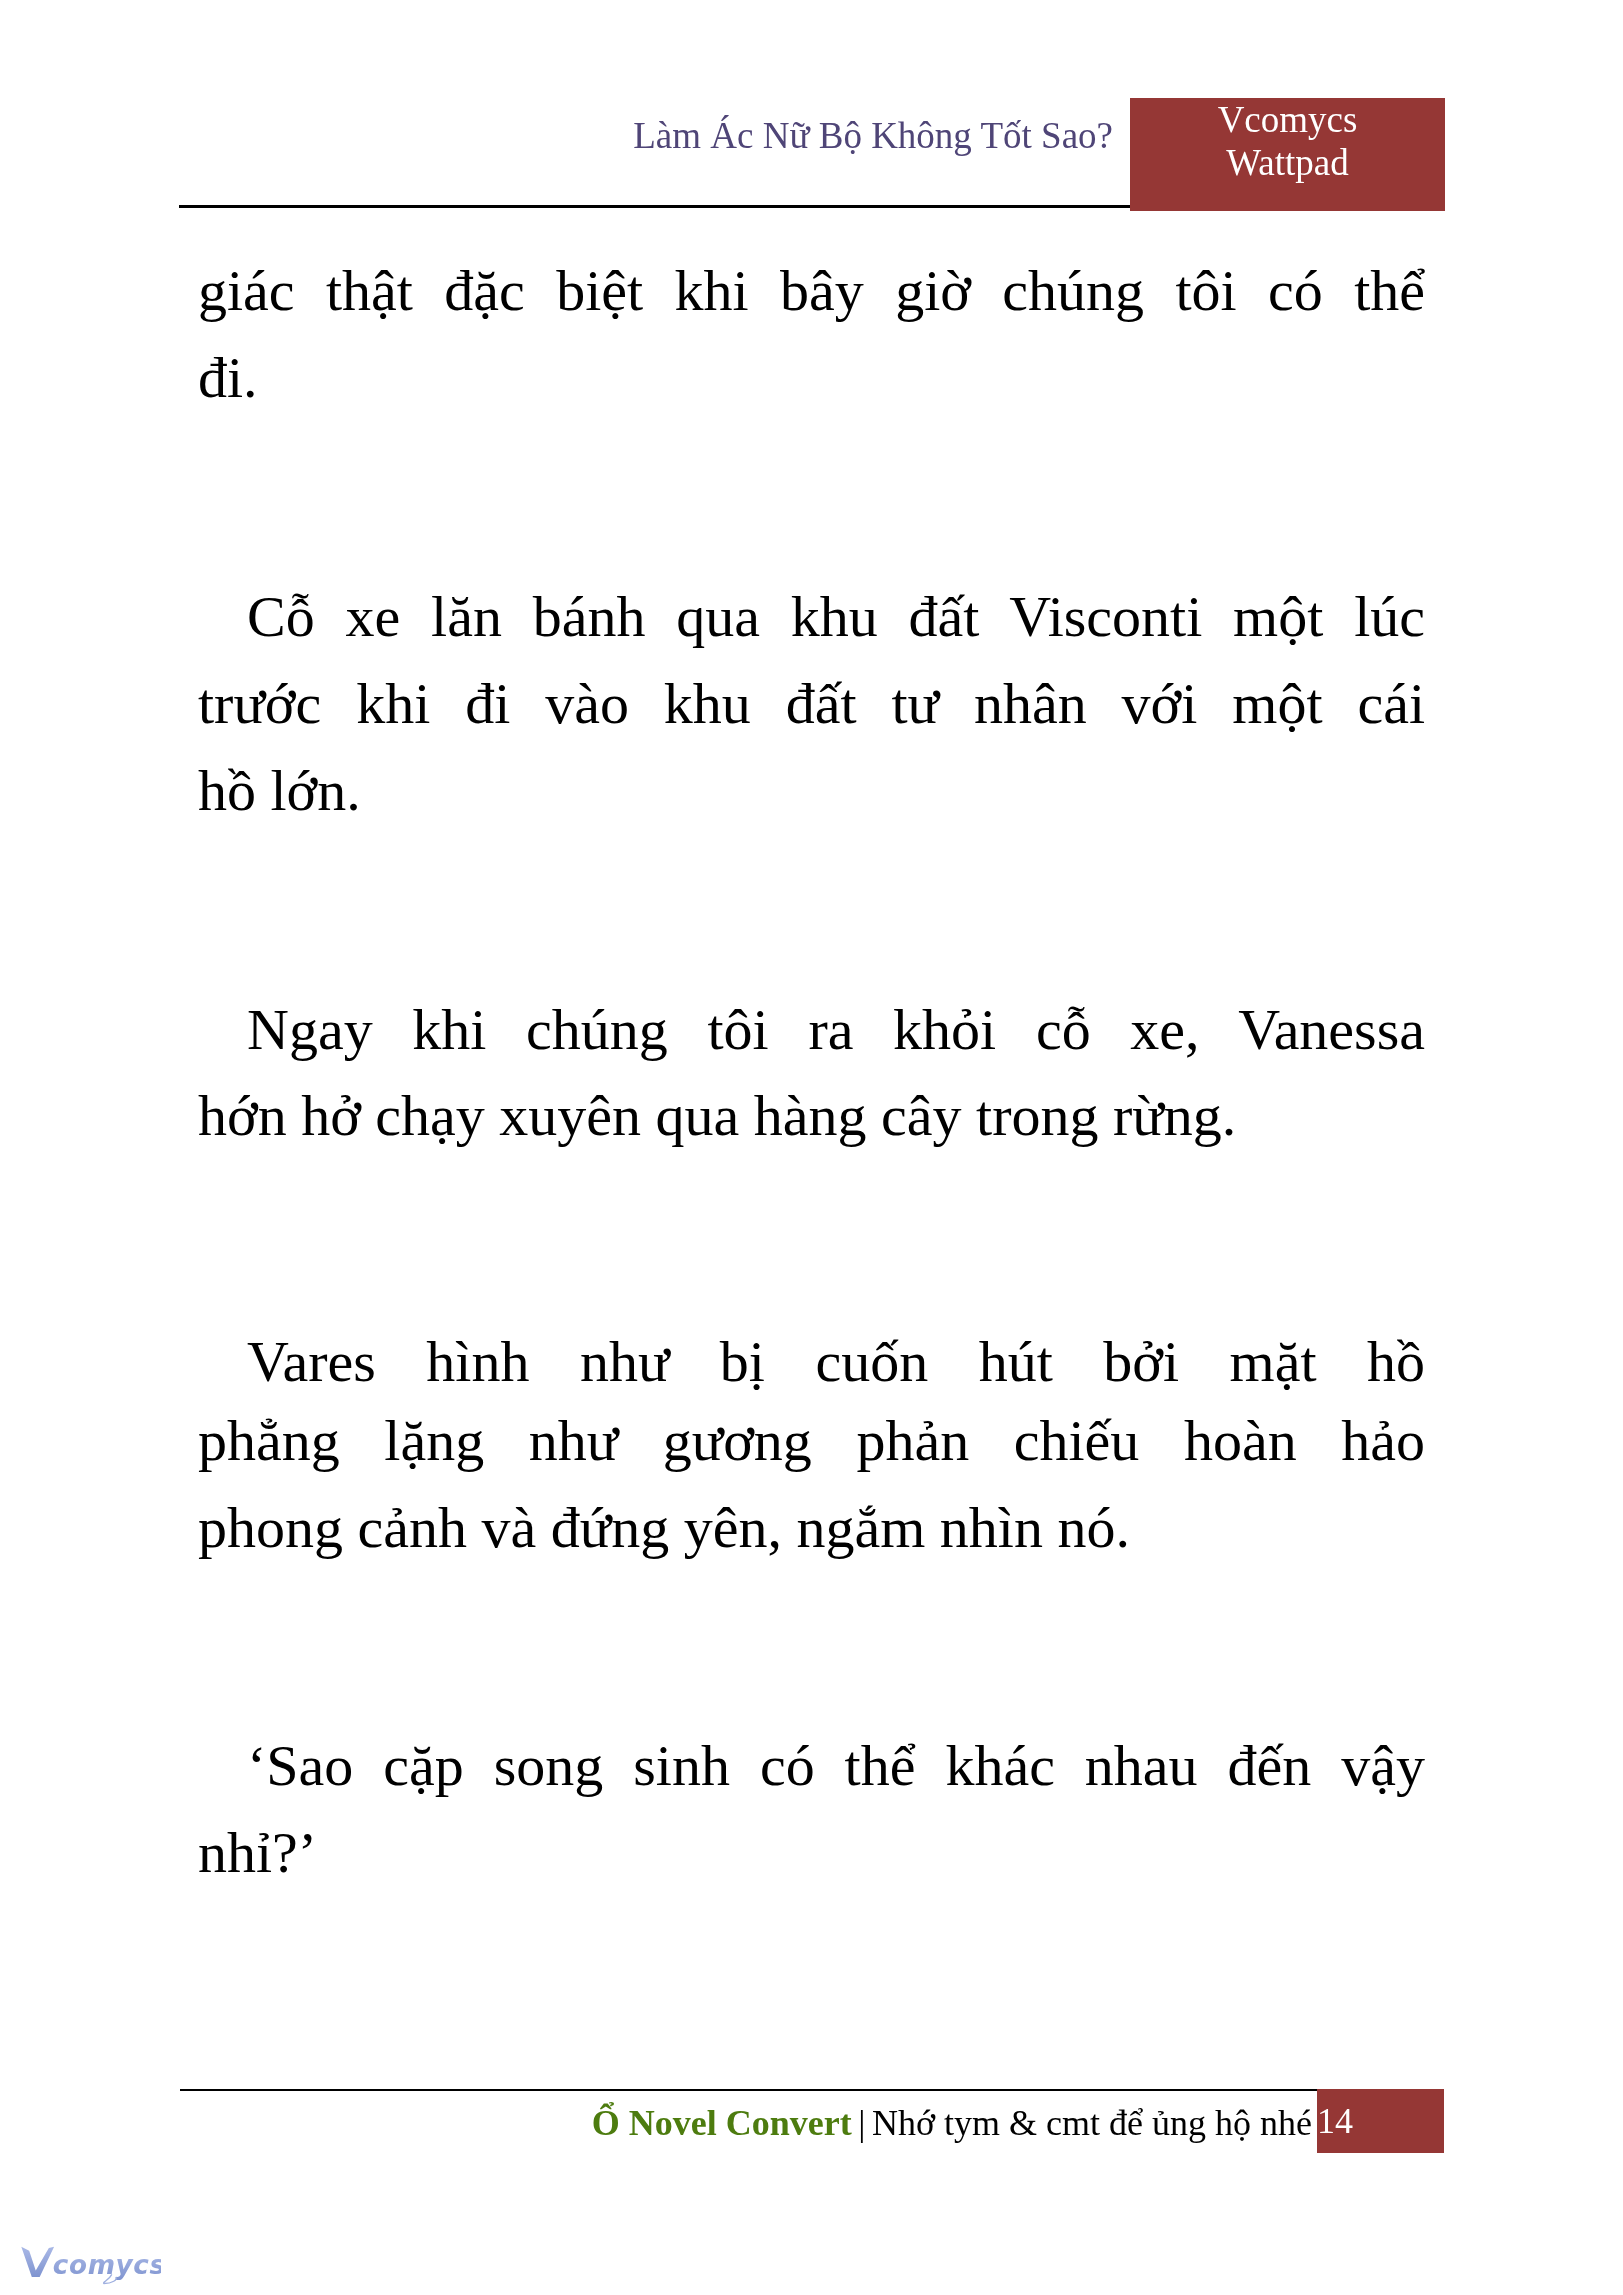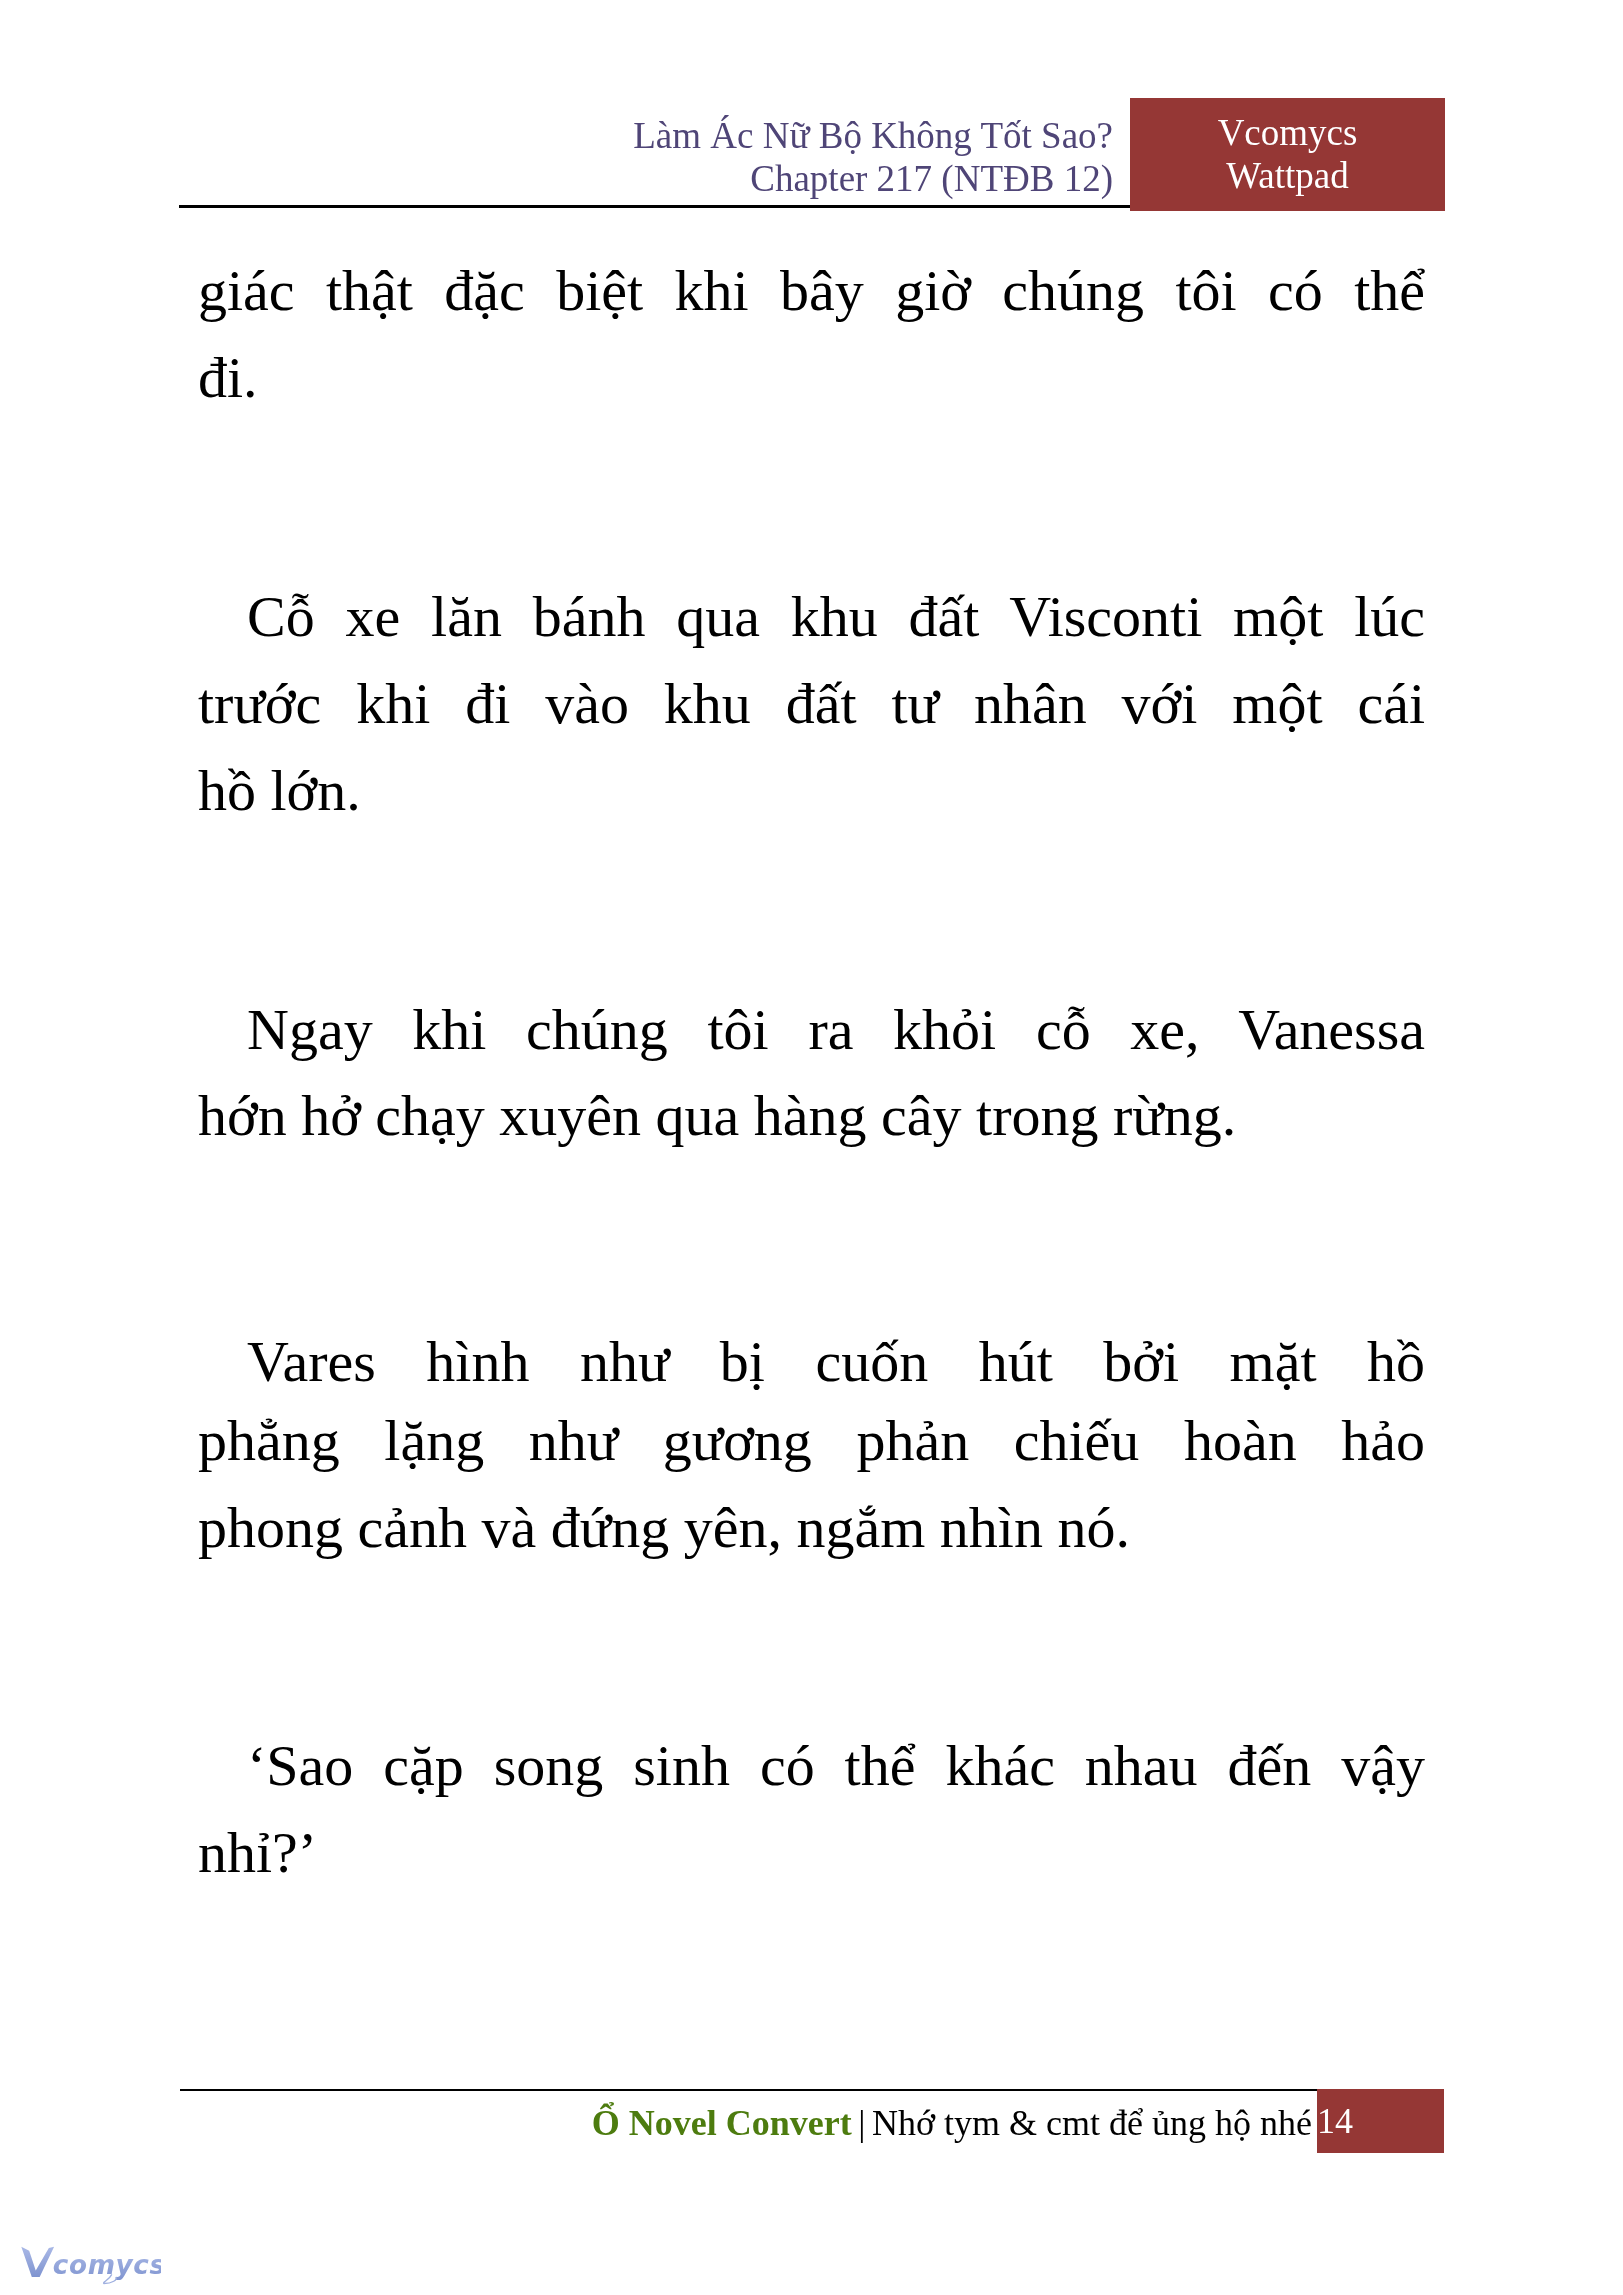--- a/index.html
+++ b/index.html
@@ -5,41 +5,40 @@
   html, body { margin: 0; padding: 0; background: #ffffff; }
   body { width: 1624px; height: 2295px; position: relative; overflow: hidden;
          font-family: "Liberation Serif", "DejaVu Serif", serif; color: #000; }
   .header-title { position: absolute; right: 511px; text-align: right; color: #4f4577;
                   font-size: 37px; line-height: 43px; white-space: nowrap; }
   .header-title .t1 { display: block; margin-top: 16px; }
   .header-title .t2 { display: block; }
   .header-rule { position: absolute; left: 179px; top: 205px; width: 951px; height: 2.6px; background: #000; }
   .header-badge { position: absolute; left: 1130px; top: 98px; width: 315px; height: 113px;
                   background: #953735; color: #fff; text-align: center; font-size: 37px;
-                  line-height: 43px; box-sizing: border-box; padding-top: 13px; }
+                  line-height: 43px; box-sizing: border-box; }
   .header-badge span { display: block; }
   .line { position: absolute; left: 198px; width: 1227px; font-size: 58px; line-height: 58px;
           height: 65px; white-space: nowrap; }
   .line.just { text-align: justify; text-align-last: justify; white-space: normal; }
   .line.indent { left: 247px; width: 1178px; }
   .footer-rule { position: absolute; left: 180px; top: 2089px; width: 1137px; height: 2px; background: #000; }
   .footer-text { position: absolute; right: 312px; top: 2102px; font-size: 36px; line-height: 43px;
                  white-space: nowrap; }
   .footer-brand { color: #4d7c0f; font-weight: bold; }
   .footer-sep { margin: 0 6.5px; }
   .footer-page { position: absolute; left: 1317px; top: 2089px; width: 127px; height: 64px;
                  background: #953735; color: #fff; font-size: 36px; line-height: 64px; text-align: left; }
   .watermark { position: absolute; left: 19.6px; top: 2244px; width: 141px; height: 41px; }
 </style>
 </head>
 <body>
 
 <div class="header-title" style="top:98px;">
   <span class="t1">Làm Ác Nữ Bộ Không Tốt Sao?</span>
-  <span class="t2">Chapter 217  (NTĐB 12)</span>
 </div>
 <div class="header-rule"></div>
 <div class="header-badge">
   <span>Vcomycs</span>
   <span>Wattpad</span>
 </div>
 
 <div>
 
   <div class="line just" style="top:262px;">giác thật đặc biệt khi bây giờ chúng tôi có thể</div>

